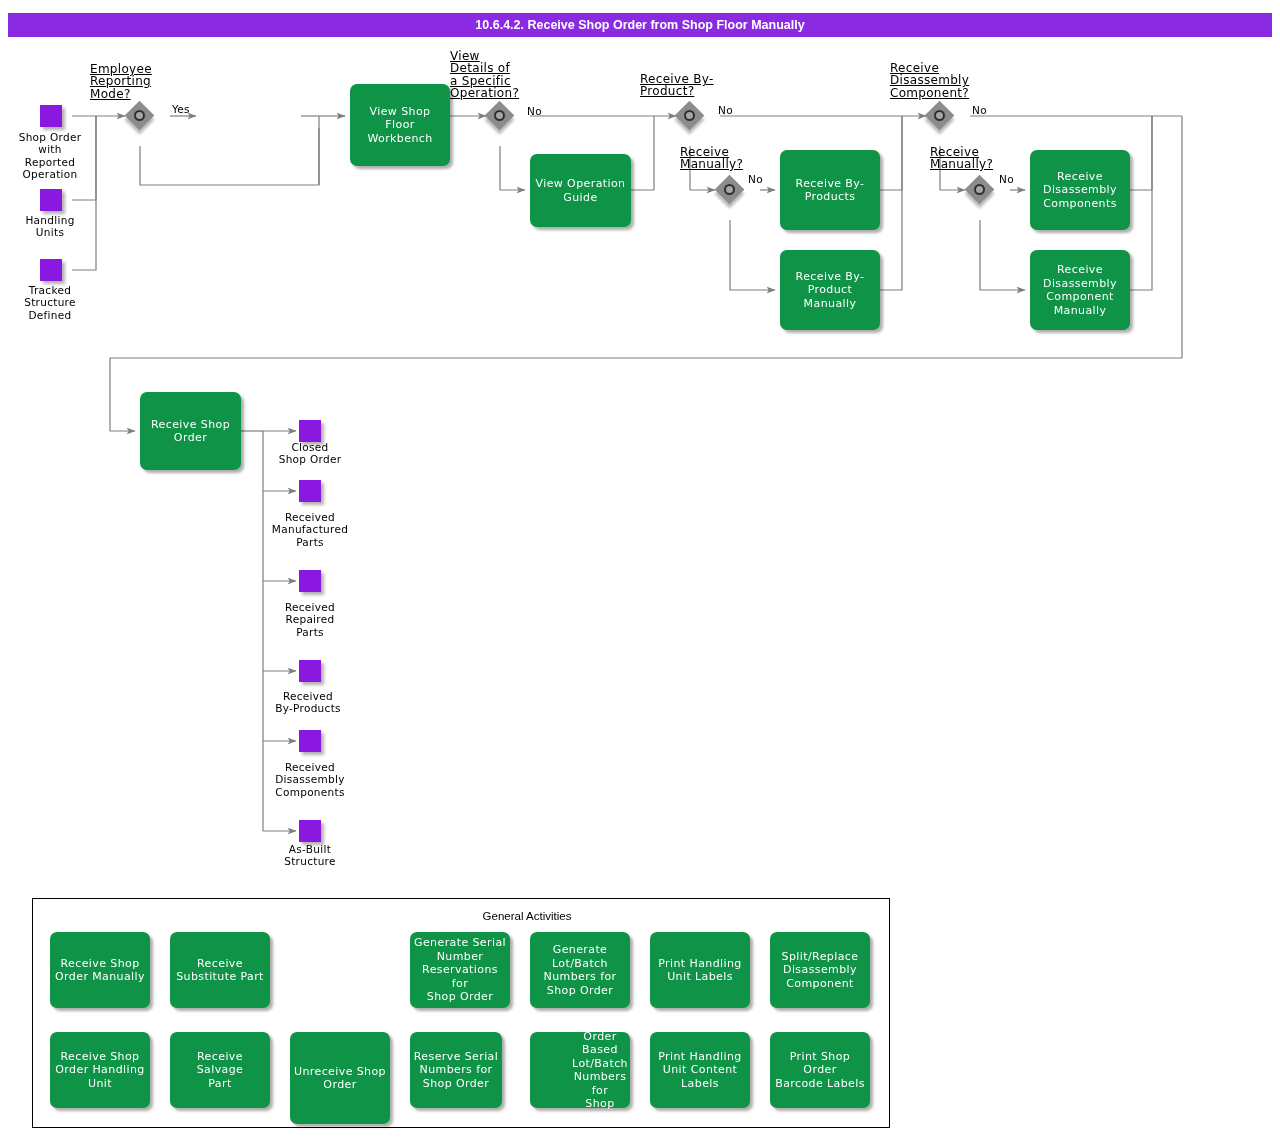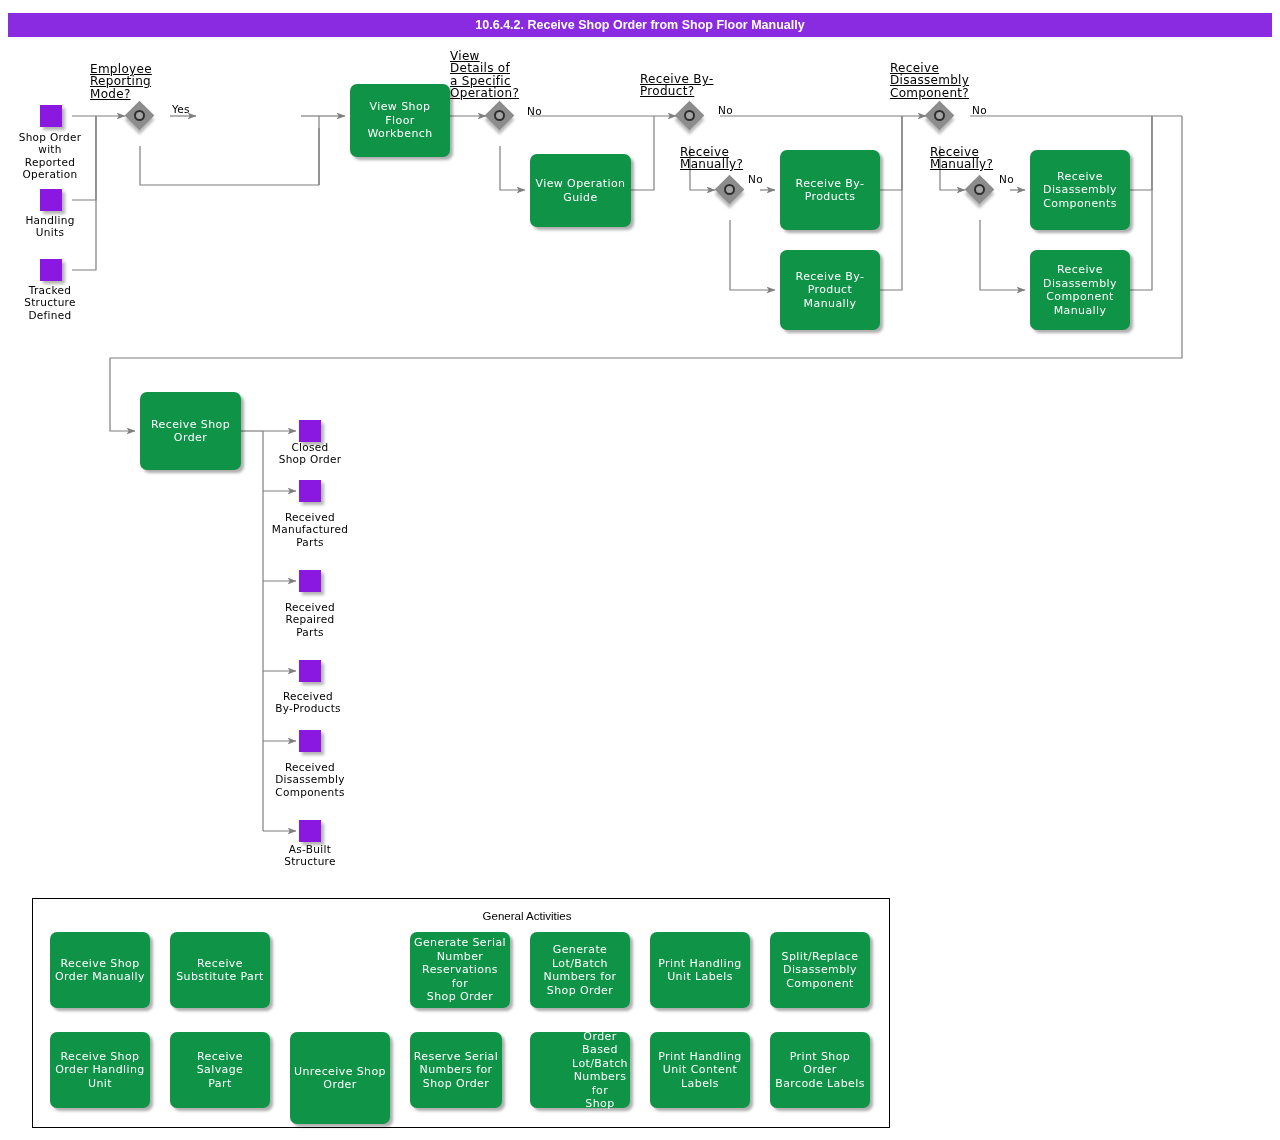--- a/index.html
+++ b/index.html
@@ -265,21 +265,21 @@
   <div class="objlabel" style="left:0px; top:284px; width:100px;">Tracked<br>Structure<br>Defined</div>
 
   <div class="gwlabel" style="left:90px; top:63px; width:100px;">Employee<br>Reporting<br>Mode?</div>
   <div class="gateway" style="left:125px; top:101px;">
     <div class="gw-diamond"></div>
     <div class="gw-ring"></div>
   </div>
   <div class="edgelabel" style="left:172px; top:103px;">Yes</div>
 
 
-  <div class="activity" style="left:350px; top:84px; width:100px; height:73px;">
+  <div class="activity" style="left:350px; top:84px; width:100px; height:82px;">
     <span>View Shop Floor<br>Workbench</span>
   </div>
 
   <div class="gwlabel" style="left:450px; top:50px; width:100px;">View<br>Details of<br>a Specific<br>Operation?</div>
   <div class="gateway" style="left:485px; top:101px;">
     <div class="gw-diamond"></div>
     <div class="gw-ring"></div>
   </div>
   <div class="edgelabel" style="left:527px; top:105px;">No</div>
 

